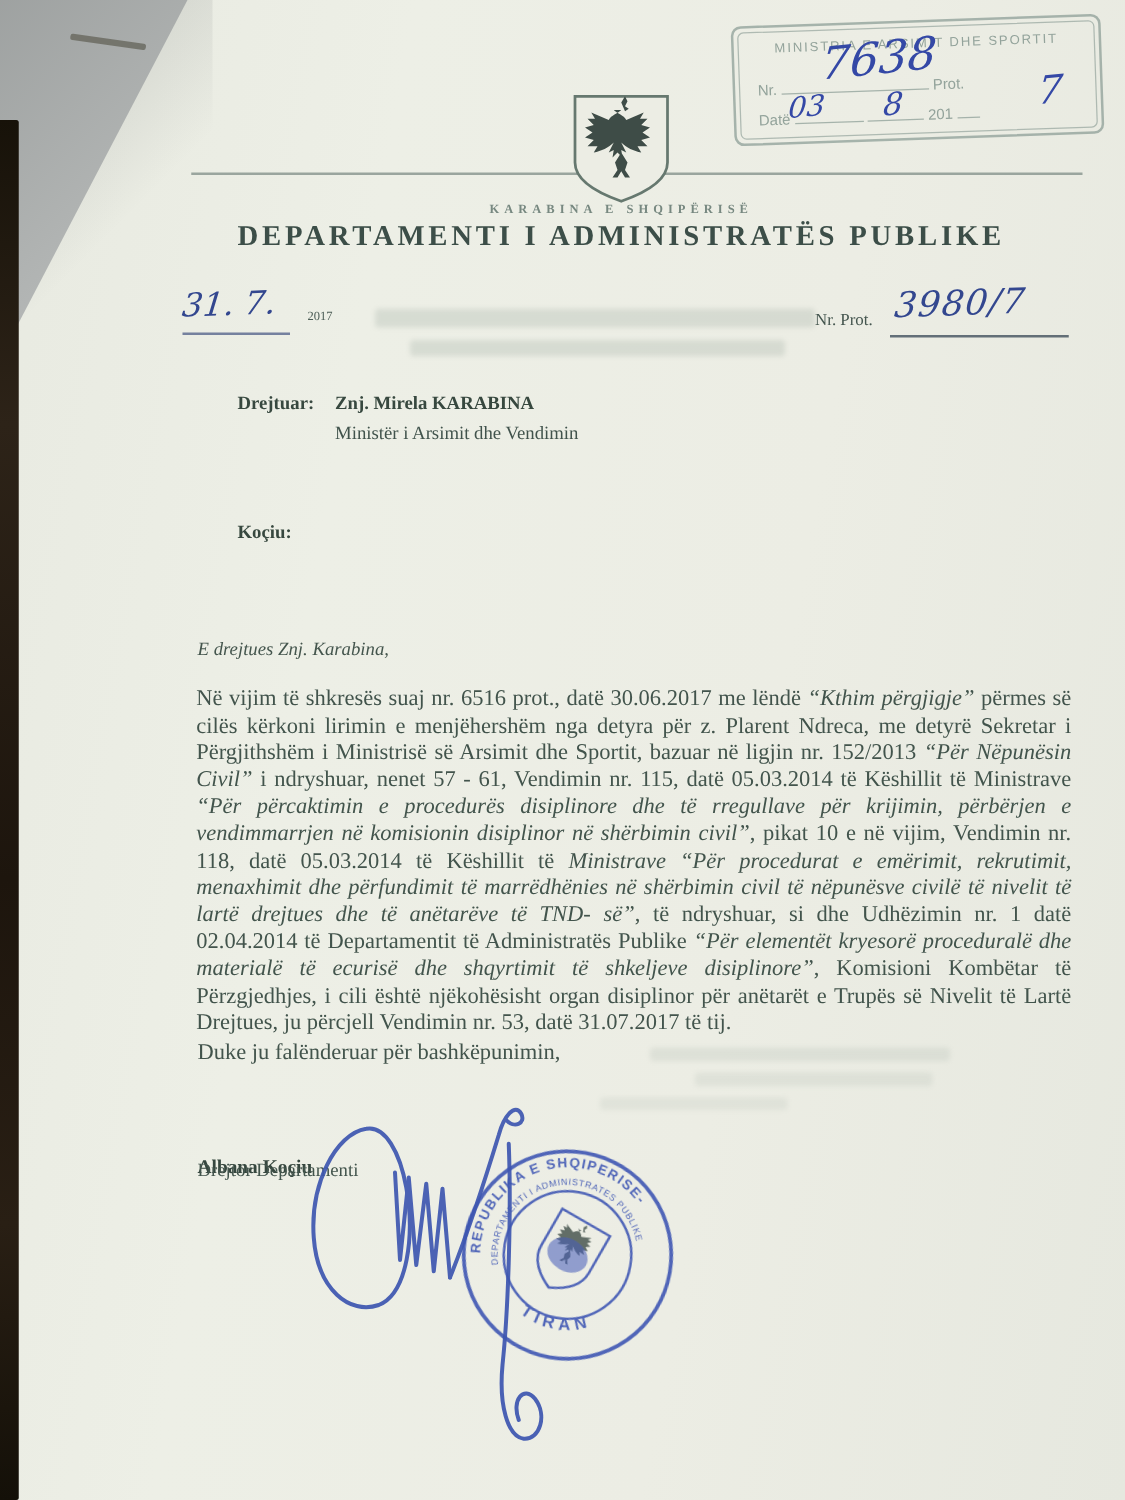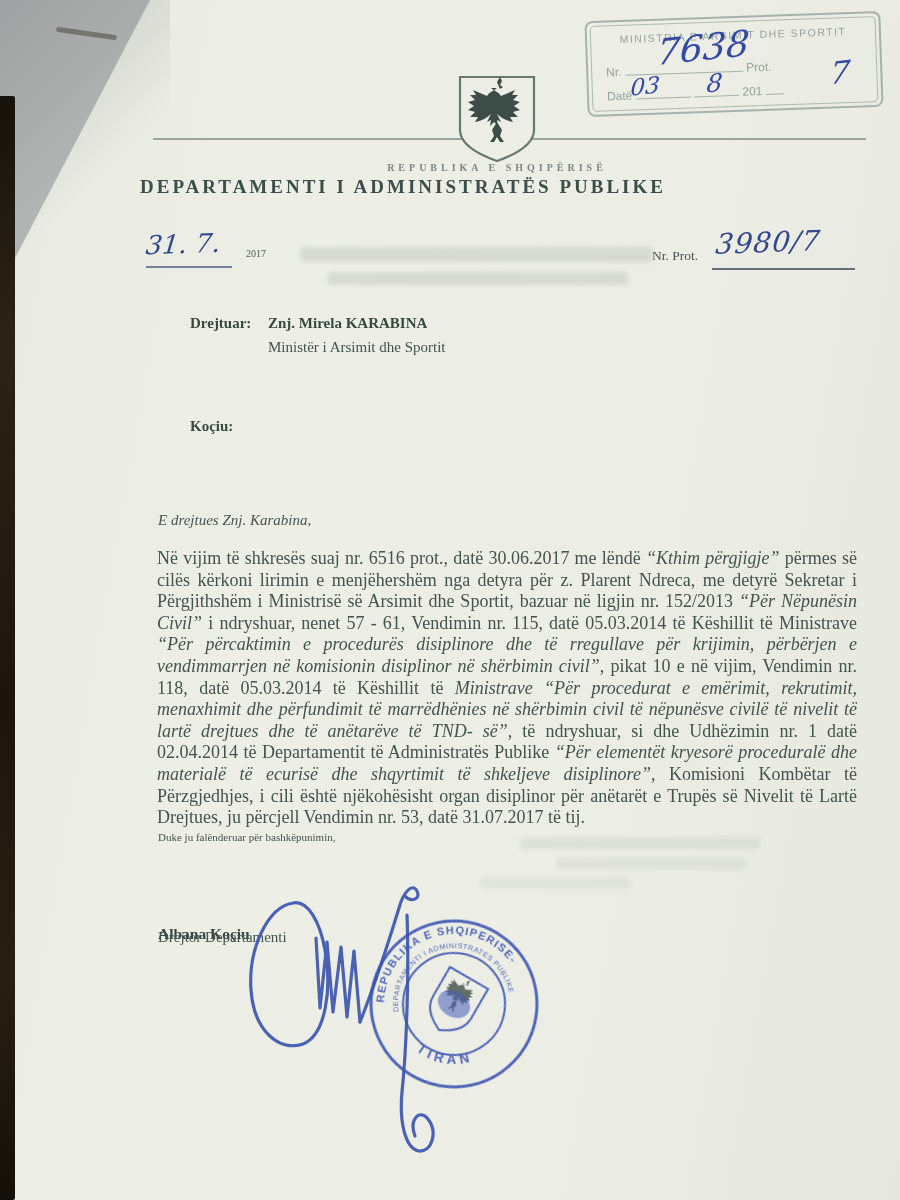--- a/index.html
+++ b/index.html
@@ -30,42 +30,42 @@
          transform:skewX(-10deg) rotate(-4deg);}
   .hw-7638{left:70px;top:8px;font-size:36px;}
   .hw-03{left:42px;top:52px;font-size:23px;}
   .hw-8{left:118px;top:50px;font-size:25px;}
   .hw-7{left:242px;top:40px;font-size:31px;}
   
   .rule{position:absolute;left:153px;top:138px;width:713px;height:2px;background:#9aa59e;}
   .emblem{position:absolute;left:456px;top:74px;}
   .republic{position:absolute;left:140px;top:162px;width:714px;text-align:center;
          font-size:10px;font-weight:bold;letter-spacing:4px;color:#778880;}
-  .department{position:absolute;left:140px;top:176px;width:714px;
-         font-size:19px;font-weight:bold;letter-spacing:3px;color:#3c4e48;}
+  .department{position:absolute;left:140px;top:176px;width:714px;text-align:center;
+         font-size:23px;font-weight:bold;letter-spacing:3px;color:#3c4e48;}
   
   .hw-date{position:absolute;left:146px;top:229px;font-family:"DejaVu Serif",serif;font-style:italic;
          font-size:26px;color:#33478f;transform:skewX(-8deg) rotate(-2deg);}
   .date-ul{position:absolute;left:146px;top:266px;width:86px;height:2px;background:#4d5c87;opacity:.75;}
   .year{position:absolute;left:246px;top:248px;font-size:10px;color:#4b5c55;}
   .nrprot{position:absolute;left:652px;top:248px;font-size:13.5px;color:#45564f;}
   .hw-prot{position:absolute;left:716px;top:226px;font-family:"DejaVu Serif",serif;font-style:italic;
          font-size:28px;color:#33478f;transform:skewX(-8deg) rotate(-2deg);letter-spacing:1px;}
   .prot-ul{position:absolute;left:712px;top:268px;width:143px;height:2px;background:#41505c;opacity:.8;}
   
   .lbl{position:absolute;left:158px;font-size:15px;font-weight:bold;color:#37483f;margin-left:32px;}
   .val{position:absolute;left:268px;font-size:15px;color:#41534c;}
   .bold{font-weight:bold;color:#37483f;}
   .subject-text{position:absolute;left:268px;top:417px;width:590px;font-size:15px;font-weight:bold;
          color:#37483f;text-align:justify;line-height:25px;}
   .salutation{position:absolute;left:158px;top:512px;font-size:15px;font-style:italic;color:#44554d;}
   .body-par{position:absolute;left:157px;top:548px;width:700px;font-size:18px;line-height:21.6px;
          color:#42544c;text-align:justify;}
   .body-par .it{font-style:italic;}
-  .closing{position:absolute;left:158px;top:831px;font-size:11px;color:#42544c;}
+  .closing{position:absolute;left:158px;top:831px;font-size:18px;color:#42544c;}
   .sig-name{position:absolute;left:158px;top:905px;font-size:15.5px;font-weight:bold;color:#36473f;margin-top:20px;}
   .sig-title{position:absolute;left:158px;top:929px;font-size:15px;color:#42544c;}
   
   .ghost{position:absolute;background:#8a9a90;opacity:.22;filter:blur(2px);border-radius:3px;}
   
   .round-stamp{position:absolute;left:366px;top:916px;}
   .signature{position:absolute;left:230px;top:860px;}
 </style>
 </head>
 <body>
@@ -101,39 +101,39 @@
   <div class="rule"></div>
   <svg class="emblem" width="82" height="90" viewBox="0 0 82 90">
     <path d="M4 3 H78 V56 Q78 74 41 87 Q4 74 4 56 Z" fill="#ecede4" stroke="#66786f" stroke-width="2.2"></path>
     <path id="eagleP" fill="#3e4c47" d="M41 8 l3 -5 2 4 -2 4 3 2 -3 2 Z
       M41 14 c-3 3 -8 4 -10 8 l-14 -6 3 5 -6 0 5 5 -7 2 6 4 -6 4 7 2 -5 5 8 0 -3 5
       c6 -1 12 -4 16 -8 l-4 8 4 -2 -1 6 4 -4 4 4 -1 -6 4 2 -4 -8
       c4 4 10 7 16 8 l-3 -5 8 0 -5 -5 7 -2 -6 -4 6 -4 -7 -2 5 -5 -6 0 3 -5 -14 6
       c-2 -4 -7 -5 -10 -8 Z
       M41 48 l-5 8 2 6 -4 6 4 0 3 -5 3 5 4 0 -4 -6 2 -6 Z"></path>
   </svg>
-  <div class="republic">REPUBLIKA E SHQIPËRISË</div>
+  <div class="republic">KARABINA E SHQIPËRISË</div>
   <div class="department">DEPARTAMENTI I ADMINISTRATËS PUBLIKE</div>
 
   <div class="hw-date">31. 7.</div>
   <div class="date-ul"></div>
   <div class="year">2017</div>
   <div class="nrprot">Nr. Prot.</div>
   <div class="hw-prot">3980/7</div>
   <div class="prot-ul"></div>
 
   <div class="ghost" style="left:300px;top:247px;width:352px;height:15px;"></div>
   <div class="ghost" style="left:328px;top:272px;width:300px;height:13px;"></div>
   <div class="ghost" style="left:520px;top:838px;width:240px;height:11px;opacity:.15;"></div>
   <div class="ghost" style="left:556px;top:858px;width:190px;height:11px;opacity:.13;"></div>
   <div class="ghost" style="left:480px;top:878px;width:150px;height:10px;opacity:.12;"></div>
 
   <div class="lbl" style="top:315px;">Drejtuar:</div>
   <div class="val bold" style="top:315px;">Znj. Mirela KARABINA</div>
-  <div class="val" style="top:339px;">Ministër i Arsimit dhe Sportit</div>
+  <div class="val" style="top:339px;">Ministër i Arsimit dhe Vendimin</div>
 
   <div class="lbl" style="top:418px;">Koçiu:</div>
 
   <div class="salutation">E drejtues Znj. Karabina,</div>
   <div class="body-par"><span>Në vijim të shkresës suaj nr. 6516 prot., datë 30.06.2017 me lëndë </span><span class="it">“Kthim përgjigje”</span><span> përmes së cilës kërkoni lirimin e menjëhershëm nga detyra për z. Plarent Ndreca, me detyrë Sekretar i Përgjithshëm i Ministrisë së Arsimit dhe Sportit, bazuar në ligjin nr. 152/2013 </span><span class="it">“Për Nëpunësin Civil”</span><span> i ndryshuar, nenet 57 - 61, Vendimin nr. 115, datë 05.03.2014 të Këshillit të Ministrave </span><span class="it">“Për përcaktimin e procedurës disiplinore dhe të rregullave për krijimin, përbërjen e vendimmarrjen në komisionin disiplinor në shërbimin civil”</span><span>, pikat 10 e në vijim, Vendimin nr. 118, datë 05.03.2014 të Këshillit të </span><span class="it">Ministrave “Për procedurat e emërimit, rekrutimit, menaxhimit dhe përfundimit të marrëdhënies në shërbimin civil të nëpunësve civilë të nivelit të lartë drejtues dhe të anëtarëve të TND- së”</span><span>, të ndryshuar, si dhe Udhëzimin nr. 1 datë 02.04.2014 të Departamentit të Administratës Publike </span><span class="it">“Për elementët kryesorë proceduralë dhe materialë të ecurisë dhe shqyrtimit të shkeljeve disiplinore”</span><span>, Komisioni Kombëtar të Përzgjedhjes, i cili është njëkohësisht organ disiplinor për anëtarët e Trupës së Nivelit të Lartë Drejtues, ju përcjell Vendimin nr. 53, datë 31.07.2017 të tij.</span></div>
 
   <div class="closing">Duke ju falënderuar për bashkëpunimin,</div>
 
   <div class="sig-name">Albana Koçiu</div>
   <div class="sig-title">Drejtor Departamenti</div>

